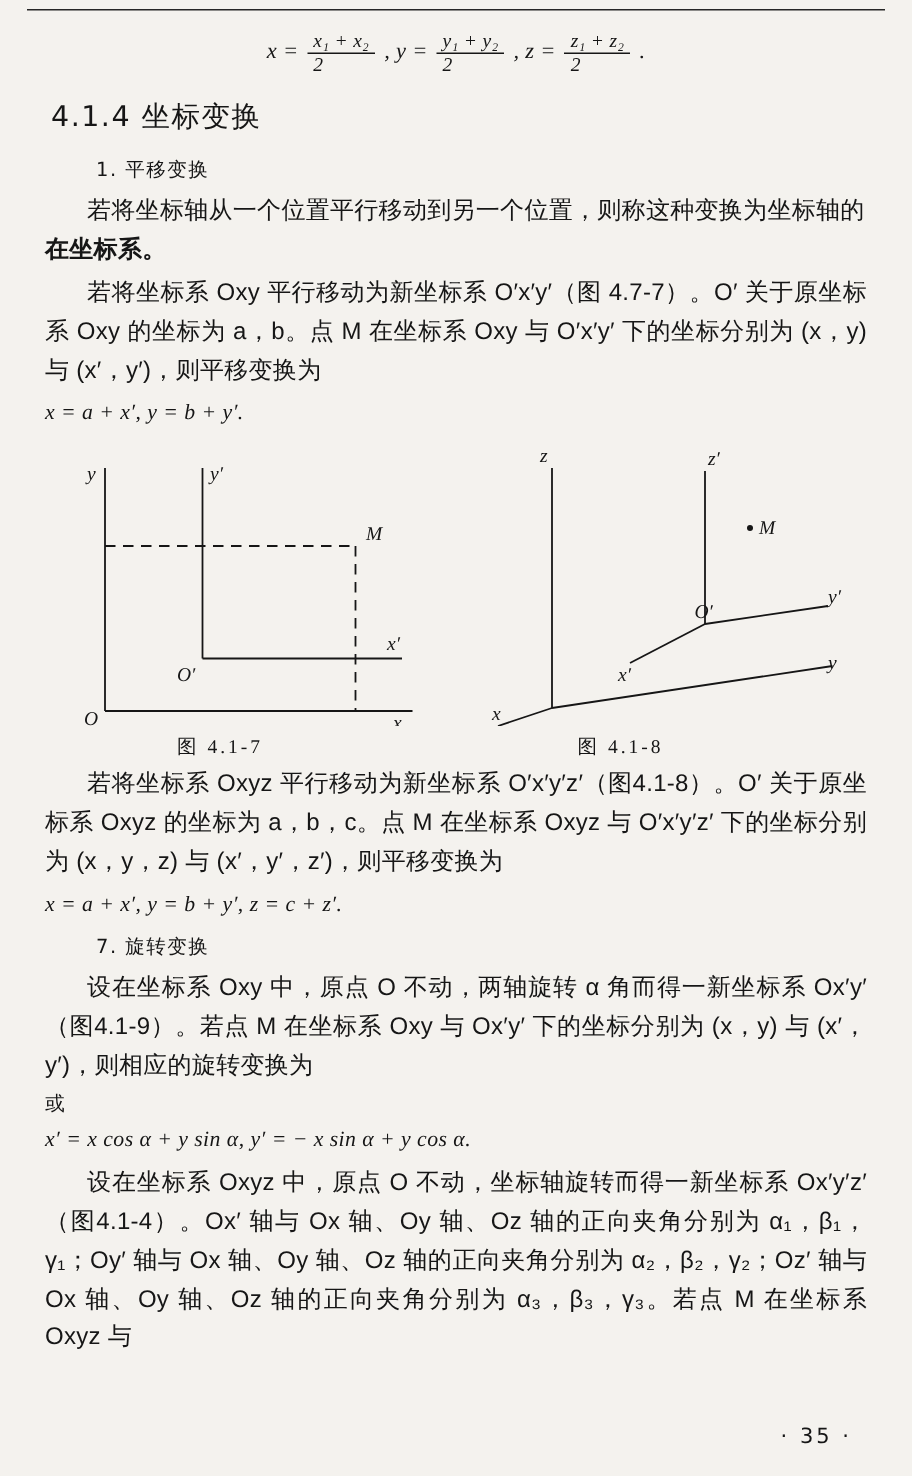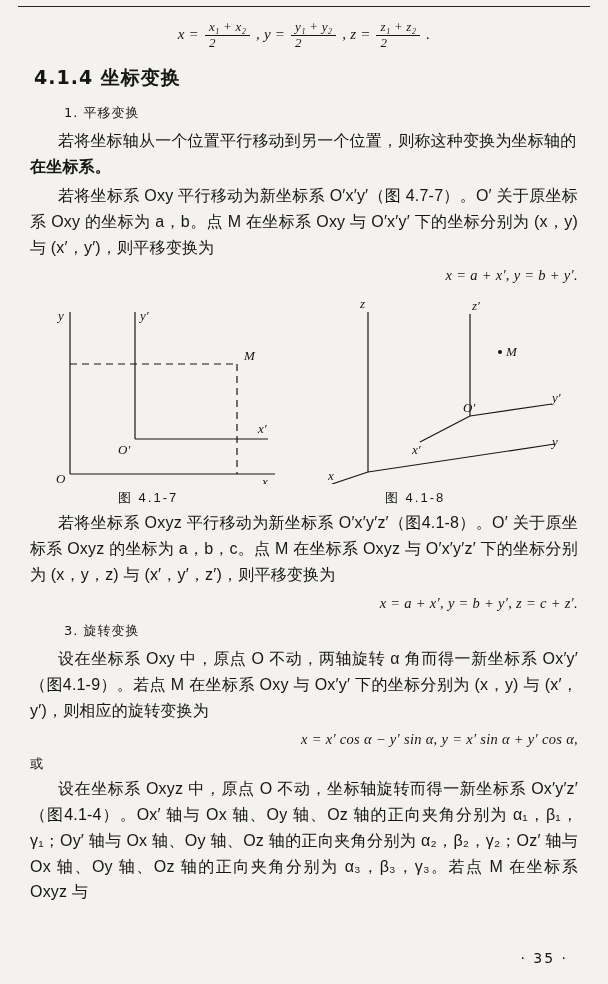--- a/index.html
+++ b/index.html
@@ -59,21 +59,21 @@
   }
   .frac .den {
     display: block;
     padding: 0 4px;
     font-size: 13px;
     line-height: 1.15;
   }
   h2.section {
     font-family: "DejaVu Sans", sans-serif;
     font-size: 19px;
-    font-weight: bold;
+    font-weight: normal;
     letter-spacing: 1px;
     margin: 14px 0 12px 4px;
     border-bottom: 1px solid transparent;
   }
   h3.subsec {
     font-family: "DejaVu Sans", sans-serif;
     font-size: 13px;
     font-weight: normal;
     margin: 10px 0 6px 34px;
     letter-spacing: 1px;
@@ -83,34 +83,34 @@
     font-size: 16px;
     line-height: 1.62;
     margin: 3px 0;
     text-align: justify;
     text-indent: 28px;
     letter-spacing: 0.2px;
   }
   .bold { font-weight: bold; }
   .ital { font-family: "Liberation Serif", serif; font-style: italic; }
   .eq {
-    text-align: right;
+    text-align: left;
     font-family: "Liberation Serif", serif;
     font-style: italic;
     font-size: 14.5px;
     margin: 7px 0 7px 0;
     letter-spacing: 0.3px;
   }
   .figure-row {
     position: relative;
     height: 215px;
     margin-top: 8px;
   }
   .fig-caption {
-    font-family: Liberation Sans, sans-serif;
+    font-family: Liberation Serif, serif;
     font-size: 13px;
     letter-spacing: 2px;
     position: absolute;
     bottom: 0;
   }
   .fig1-cap { left: 88px; }
   .fig2-cap { left: 355px; margin-top: 36px; }
   .figsvg { position: absolute; top: 0; }
   .pagenum {
     position: absolute;
@@ -214,28 +214,28 @@
       </svg>
 
       <div class="fig-caption fig1-cap">图  4.1-7</div>
       <div class="fig-caption fig2-cap">图  4.1-8</div>
     </div>
 
     <p class="body">若将坐标系 Oxyz 平行移动为新坐标系 O′x′y′z′（图4.1-8）。O′ 关于原坐标系 Oxyz 的坐标为 a，b，c。点 M 在坐标系 Oxyz 与 O′x′y′z′ 下的坐标分别为 (x，y，z) 与 (x′，y′，z′)，则平移变换为</p>
 
     <div class="eq">x = a + x′,   y = b + y′,   z = c + z′.</div>
 
-    <h3 class="subsec">3. 旋转变换</h3>
+    <h3 class="subsec">7. 旋转变换</h3>
 
     <p class="body">设在坐标系 Oxy 中，原点 O 不动，两轴旋转 α 角而得一新坐标系 Ox′y′（图4.1-9）。若点 M 在坐标系 Oxy 与 Ox′y′ 下的坐标分别为 (x，y) 与 (x′，y′)，则相应的旋转变换为</p>
 
-    <div class="eq">x = x′ cos α − y′ sin α,   y = x′ sin α + y′ cos α,</div>
 
     <div class="or-line">或</div>
 
+    <div class="eq">x′ = x cos α + y sin α,   y′ = − x sin α + y cos α.</div>
 
     <p class="body">设在坐标系 Oxyz 中，原点 O 不动，坐标轴旋转而得一新坐标系 Ox′y′z′（图4.1-4）。Ox′ 轴与 Ox 轴、Oy 轴、Oz 轴的正向夹角分别为 α₁，β₁，γ₁；Oy′ 轴与 Ox 轴、Oy 轴、Oz 轴的正向夹角分别为 α₂，β₂，γ₂；Oz′ 轴与 Ox 轴、Oy 轴、Oz 轴的正向夹角分别为 α₃，β₃，γ₃。若点 M 在坐标系 Oxyz 与</p>
 
   </div>
 
   <div class="pagenum">· 35 ·</div>
 
 </div>
 
 </body></html>

